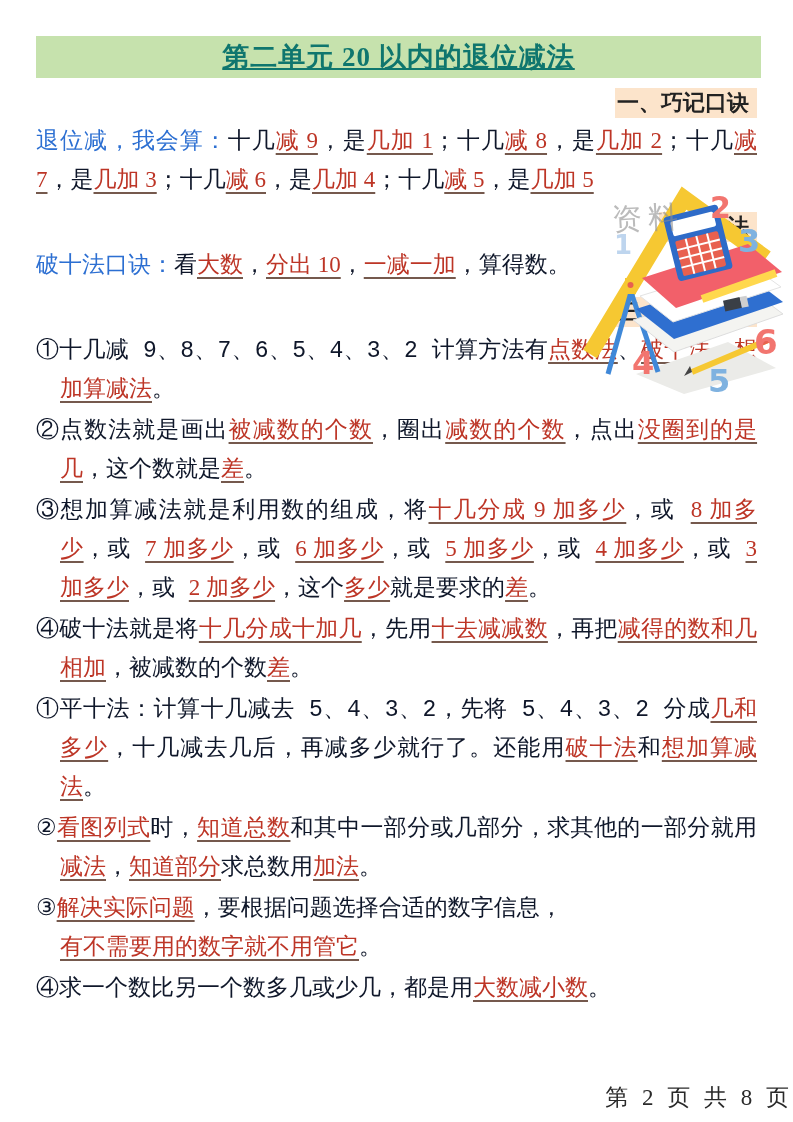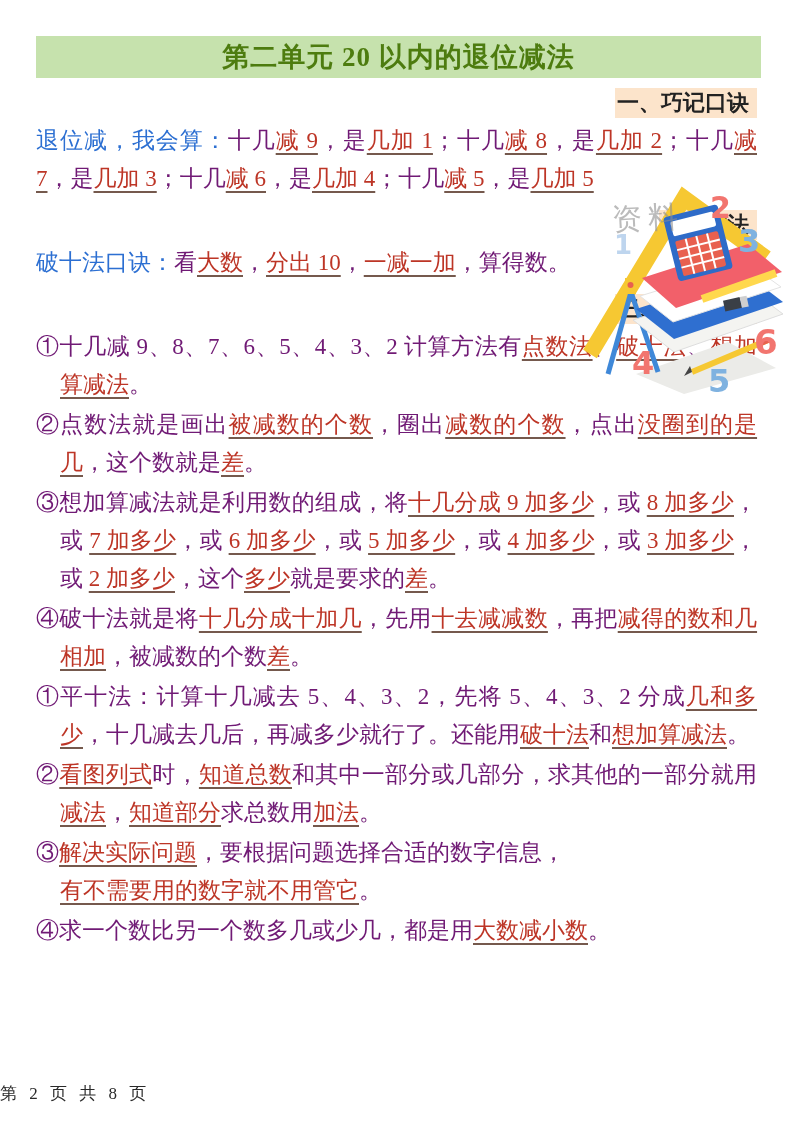--- a/index.html
+++ b/index.html
@@ -12,22 +12,23 @@
     color:#1f1f1f;
   }
   .banner{
     margin:36px 32px 0 36px;
     background:#c6e2ad;
     text-align:center;
     height:42px;
     line-height:42px;
     font-size:27px;
     font-weight:bold;
-    color:#4d7c0f;
+    color:#0f766e;
     letter-spacing:1px;
+    text-decoration:underline;
   }
   .content{
     margin:0 36px;
     position:relative;
     z-index:1;
   }
   .sec-heading{
     display:inline-block;
     background:#fce4cb;
     font-size:22px;
@@ -41,35 +42,35 @@
   .para{
     font-size:23px;
     line-height:38px;
     margin:2px 0;
     text-align:justify;
   }
   .para.hang{
     padding-left:24px;
     text-indent:-24px;
   }
-  .seg-k{color:#701a75;}
+  .seg-k{color:#0f172a;font-family:Liberation Mono, monospace;}
   .seg-b{color:#2c6fd2;}
   .seg-r{
     color:#bd3526;
     text-decoration:underline;
     text-decoration-color:#75594d;
     text-decoration-thickness:2px;
     text-underline-offset:5px;
   }
   .footer{
     position:absolute;
     left:0;right:0;
     top:1082px;
-    text-align:left;
-    font-size:17px;
+    text-align:right;
+    font-size:23px;
     letter-spacing:4px;
     color:#2a2a2a;
   }
   .illustration{
     position:absolute;
     left:578px;
     top:182px;
     width:212px;
     height:218px;
     z-index:2;

